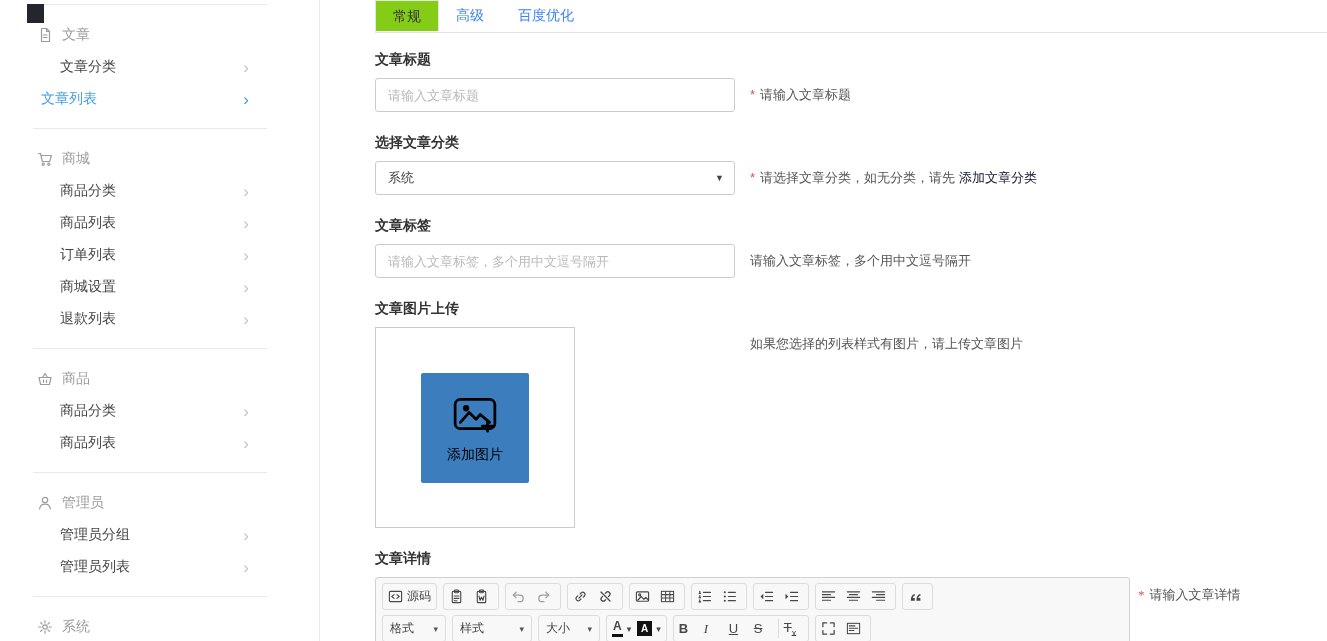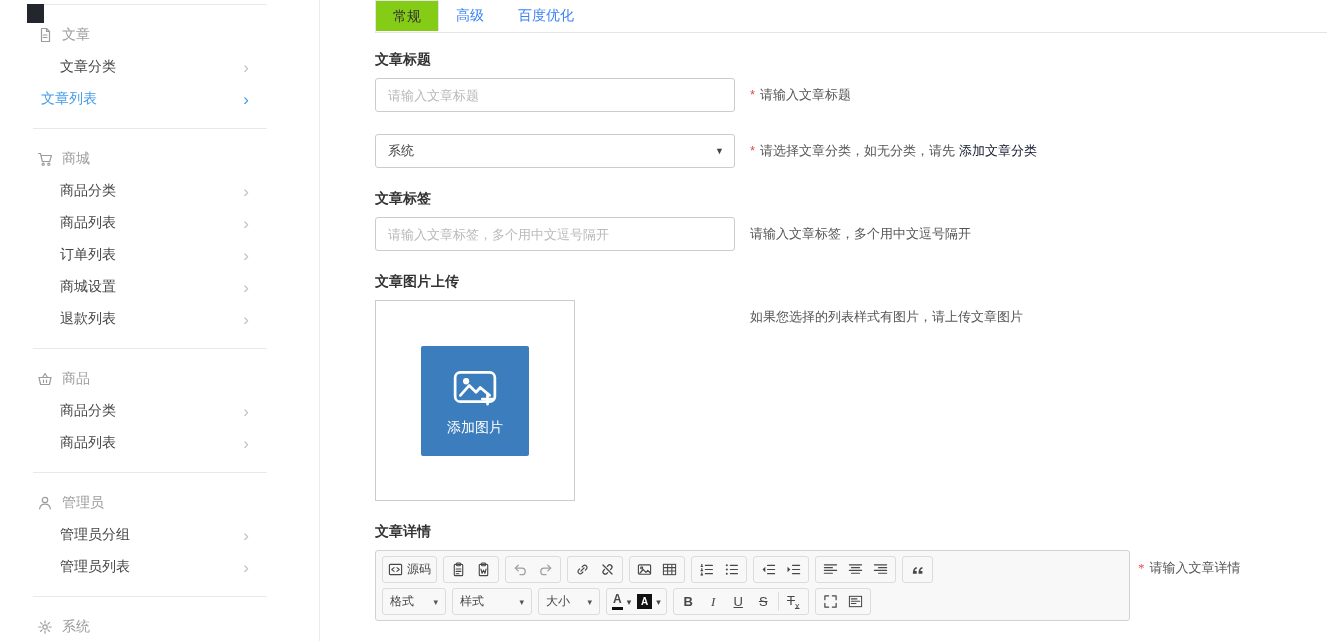--- a/index.html
+++ b/index.html
@@ -37,29 +37,29 @@
   .select-box{width:100%;height:34px;border:1px solid #ccc;border-radius:3px;display:flex;align-items:center;justify-content:space-between;padding:0 10px 0 12px;font-size:13px;color:#444;cursor:pointer;background:#fff;}
   .select-caret{font-size:9px;color:#444;}
   .hint{font-size:13px;color:#555;}
   .hint-top{padding-top:8px;}
   .hint-editor{padding-top:9px;white-space:nowrap;font-family:Liberation Serif, serif;}
   .req{color:#d9534f;margin-right:5px;}
   a.hint-link{color:#0f172a;text-decoration:none;margin-left:4px;cursor:pointer;}
 
   
   .upload-box{width:200px;height:201px;border:1px solid #ccc;display:flex;align-items:center;justify-content:center;background:#fff;}
-  .upload-btn{width:108px;height:110px;background:#3b7dbd;border:none;color:#ffffff;display:flex;flex-direction:column;align-items:center;justify-content:center;gap:9px;cursor:pointer;font-size:14px;border-radius:2px;font-family:inherit;}
+  .upload-btn{width:108px;height:110px;background:#3b7dbd;border:none;color:#000000;display:flex;flex-direction:column;align-items:center;justify-content:center;gap:9px;cursor:pointer;font-size:14px;border-radius:2px;font-family:inherit;}
   .upload-btn svg{width:46px;height:46px;display:block;}
 
   
   .editor{border:1px solid #d1d1d1;border-radius:3px;background:#f8f8f8;overflow:hidden;}
   .toolbar-row{display:flex;flex-wrap:wrap;align-items:center;gap:6px;padding:5px 6px 0 6px;}
   .toolbar-row.last{padding-bottom:5px;}
   .tgroup{display:flex;align-items:center;height:27px;border:1px solid #dcdcdc;border-radius:3px;padding:0 2px;background:transparent;}
-  .tbtn{height:40px;min-width:25px;padding:4px 3px;display:flex;align-items:center;justify-content:center;gap:4px;color:#474747;cursor:pointer;border-radius:2px;font-size:12px;background:transparent;border:none;font-family:inherit;}
+  .tbtn{height:40px;min-width:25px;padding:4px 3px;display:flex;align-items:center;justify-content:space-between;gap:4px;color:#474747;cursor:pointer;border-radius:2px;font-size:12px;background:transparent;border:none;font-family:inherit;}
   .tbtn svg{width:15px;height:15px;display:block;}
   .tbtn.disabled{color:#9f9f9f;}
   .tsep{width:1px;align-self:stretch;margin:3px 2px;background:#dcdcdc;}
   .tdrop{display:flex;align-items:center;justify-content:space-between;height:27px;border:1px solid #dcdcdc;border-radius:3px;padding:0 7px;cursor:pointer;color:#474747;font-size:12px;background:transparent;}
   .tdrop .caret{font-size:9px;color:#555;margin-left:8px;}
   .w-fmt{width:64px;}.w-sty{width:80px;}.w-size{width:62px;}
   .lt-b{font-weight:bold;font-size:13px;}
   .lt-i{font-style:italic;font-family:"Liberation Serif",serif;font-size:13px;}
   .lt-u{text-decoration:underline;font-size:13px;}
   .lt-s{text-decoration:line-through;font-size:13px;}
@@ -361,20 +361,21 @@
         <div class="ctl-360">
           <input class="text-input" type="text" placeholder="请输入文章标题" style="">
         </div>
         <div class="hint">
           <span class="req">*</span><span>请输入文章标题</span>
         </div>
       </div>
     </div>
 
     <div class="form-row">
+      <label class="form-label">选择文章分类</label>
       <div class="row-flex">
         <div class="ctl-360">
           <div class="select-box">
             <span>系统</span>
             <span class="select-caret">▼</span>
           </div>
         </div>
         <div class="hint">
           <span class="req">*</span><span>请选择文章分类，如无分类，请先</span><a class="hint-link">添加文章分类</a>
         </div>

